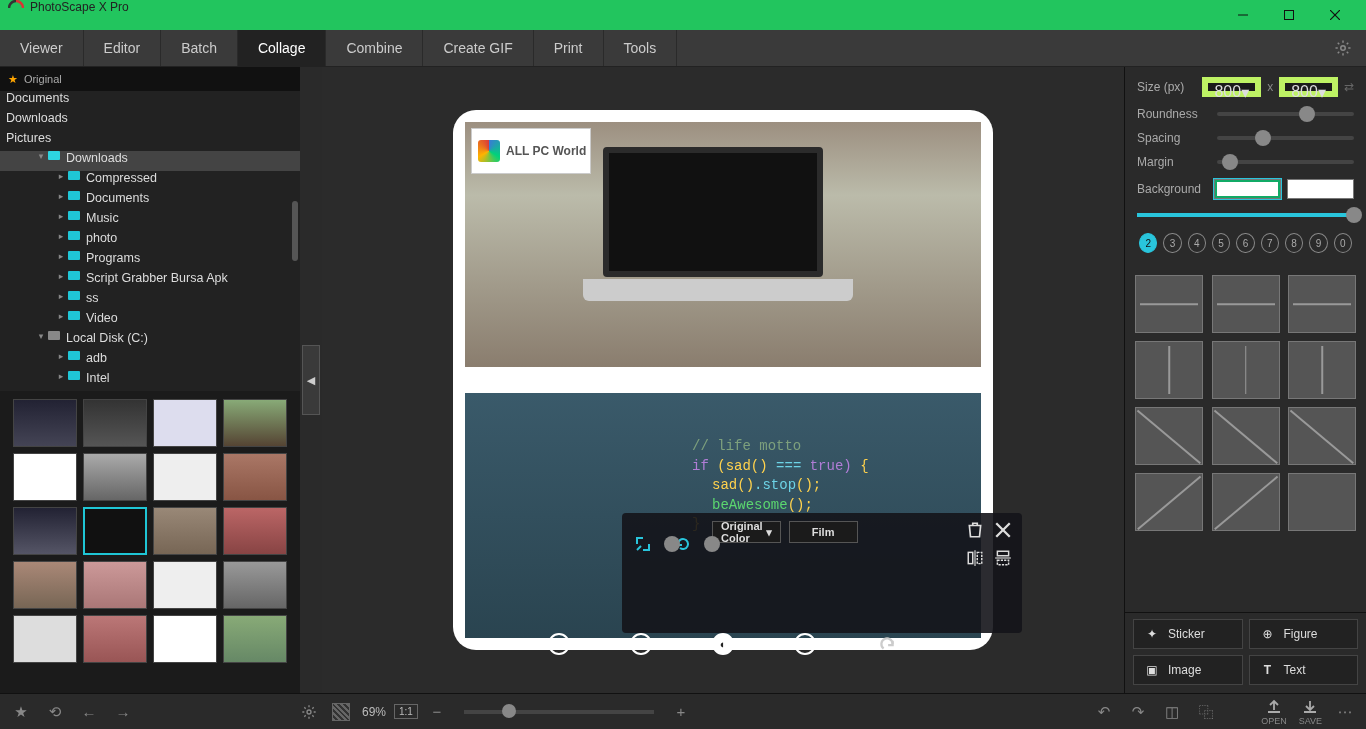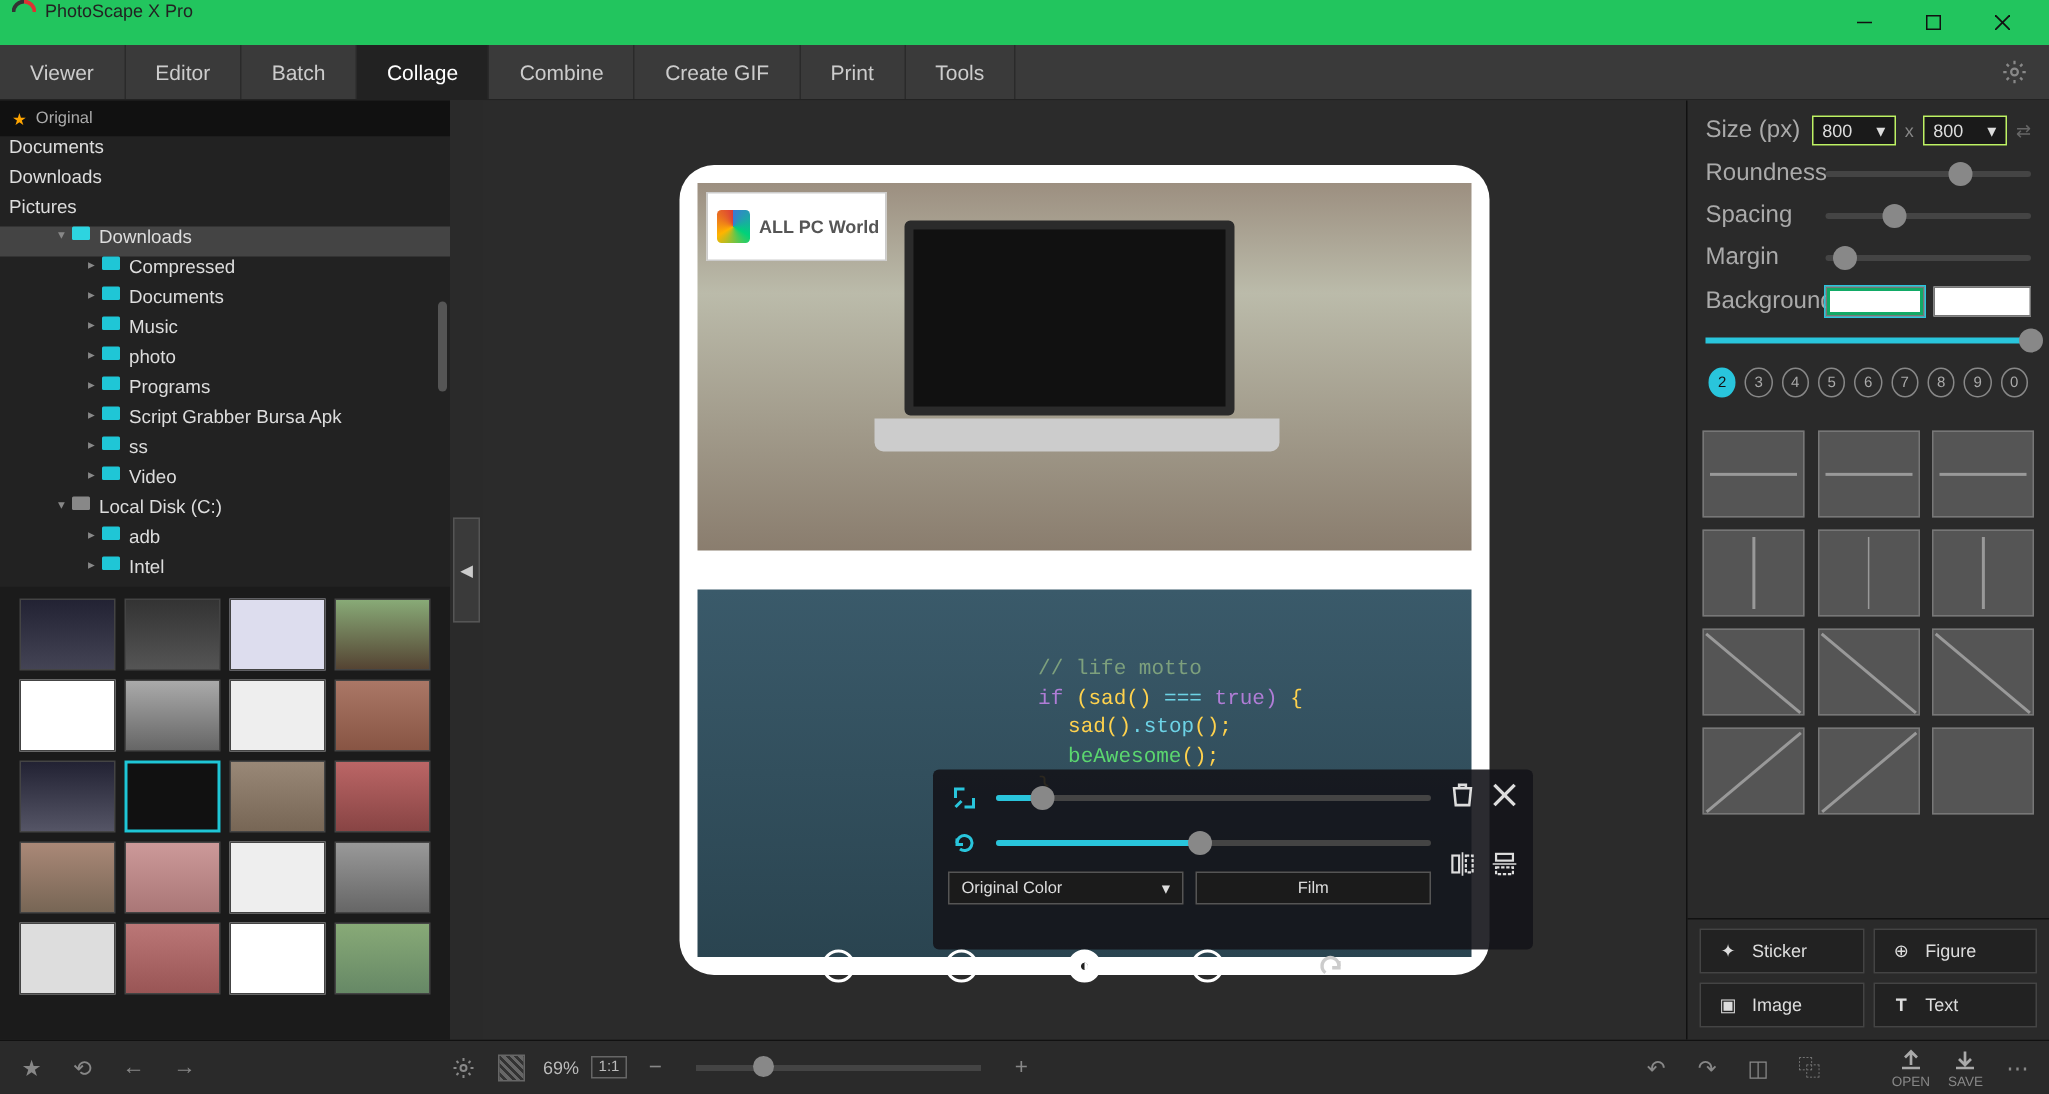--- a/index.html
+++ b/index.html
@@ -57,22 +57,22 @@
   .oslider .fill { position: absolute; left: 0; top: 0; bottom: 0; background: #29c5dc; border-radius: 2px; }
   .oslider .knob { position: absolute; top: -6px; width: 16px; height: 16px; background: #888; border-radius: 50%; }
   .oselrow { display: flex; gap: 8px; }
   .osel { flex: 1; height: 22px; background: #1b1b1b; border: 1px solid #555; display: flex; align-items: center; justify-content: space-between; padding: 0 8px; color: #ddd; font-size: 11px; }
   .adjustbar { position: absolute; bottom: 4px; left: 50%; transform: translateX(-50%); display: flex; gap: 60px; }
   .adjustbar .aicon { width: 22px; height: 22px; border: 2px solid #fff; border-radius: 50%; display: flex; align-items: center; justify-content: center; color: #fff; font-size: 11px; }
   .adjustbar .aicon.sel { background: #fff; color: #222; }
   .rpanel { width: 242px; background: #2a2a2a; display: flex; flex-direction: column; border-left: 1px solid #111; }
   .rprops { padding: 10px 12px; display: flex; flex-direction: column; gap: 10px; }
   .prow { display: flex; align-items: center; gap: 6px; }
-  .plabel { width: 74px; color: #aaa; font-size: 16px; }
-  .psel { width: 62px; height: 20px; background: #1a1a1a; border: 1px solid #bef264; color: #ddd; display: flex; align-items: center; justify-content: space-between; padding: 0 6px; font-size: 12px; }
+  .plabel { width: 74px; color: #aaa; font-size: 12px; }
+  .psel { width: 62px; height: 20px; background: #1a1a1a; border: 6px solid #bef264; color: #ddd; display: flex; justify-content: space-between; padding: 0 6px; font-size: 16px; }
   .pslider { flex: 1; height: 4px; background: #444; position: relative; border-radius: 2px; }
   .pslider .knob { position: absolute; top: -6px; width: 16px; height: 16px; background: #888; border-radius: 50%; }
   .swatch { width: 70px; height: 20px; background: #fff; border: 1px solid #777; }
   .swatch.active { outline: 1px solid #29c5dc; box-shadow: 0 0 0 2px #1a6 inset; }
   .fullslider { height: 4px; background: #29c5dc; margin: 4px 0 6px; position: relative; }
   .fullslider .knob { position: absolute; right: -8px; top: -6px; width: 16px; height: 16px; background: #888; border-radius: 50%; }
   .numrow { display: flex; gap: 6px; padding: 0 2px 8px; }
   .numc { width: 20px; height: 20px; border: 1px solid #888; border-radius: 50%; display: flex; align-items: center; justify-content: center; font-size: 10px; color: #aaa; cursor: pointer; }
   .numc.active { background: #29c5dc; color: #111; border-color: #29c5dc; }
   .layoutgrid { flex: 1; display: grid; grid-template-columns: repeat(3, 68px); gap: 8px; padding: 4px 10px; justify-content: space-between; align-content: start; overflow: hidden; }
@@ -268,21 +268,21 @@
           <div><span class="c2">if</span> <span class="c3">(sad()</span> <span class="c4">===</span> <span class="c2">true)</span> <span class="c3">{</span></div>
           <div style="padding-left:20px"><span class="c3">sad()</span><span class="c4">.stop</span><span class="c3">();</span></div>
           <div style="padding-left:20px"><span class="c5">beAwesome</span><span class="c3">();</span></div>
           <div class="c3">}</div>
         </div>
       </div>
     </div>
 
     <div class="overlay" style="left:300px; right:auto; width:400px; bottom:60px;">
       <div style="display:flex; gap:12px;">
-        <div style="flex:1; display:flex; flex-direction:column; gap:8px;">
+        <div style="flex:1; display:flex; gap:8px;font-weight:bold;">
           <div class="orow">
             <div class="oicon">
               <svg width="16" height="16" viewBox="0 0 16 16">
                   <path d="M2 8 L2 2 L8 2 M14 8 L14 14 L8 14" fill="none" stroke="#29c5dc" stroke-width="2"></path>
                   <path d="M6 10 L2 14" stroke="#29c5dc" stroke-width="2"></path>
                 </svg>
             </div>
             <div class="oslider">
                 <div class="fill" style="width:10%"></div>
                 <div class="knob" style="left:8%"></div>

